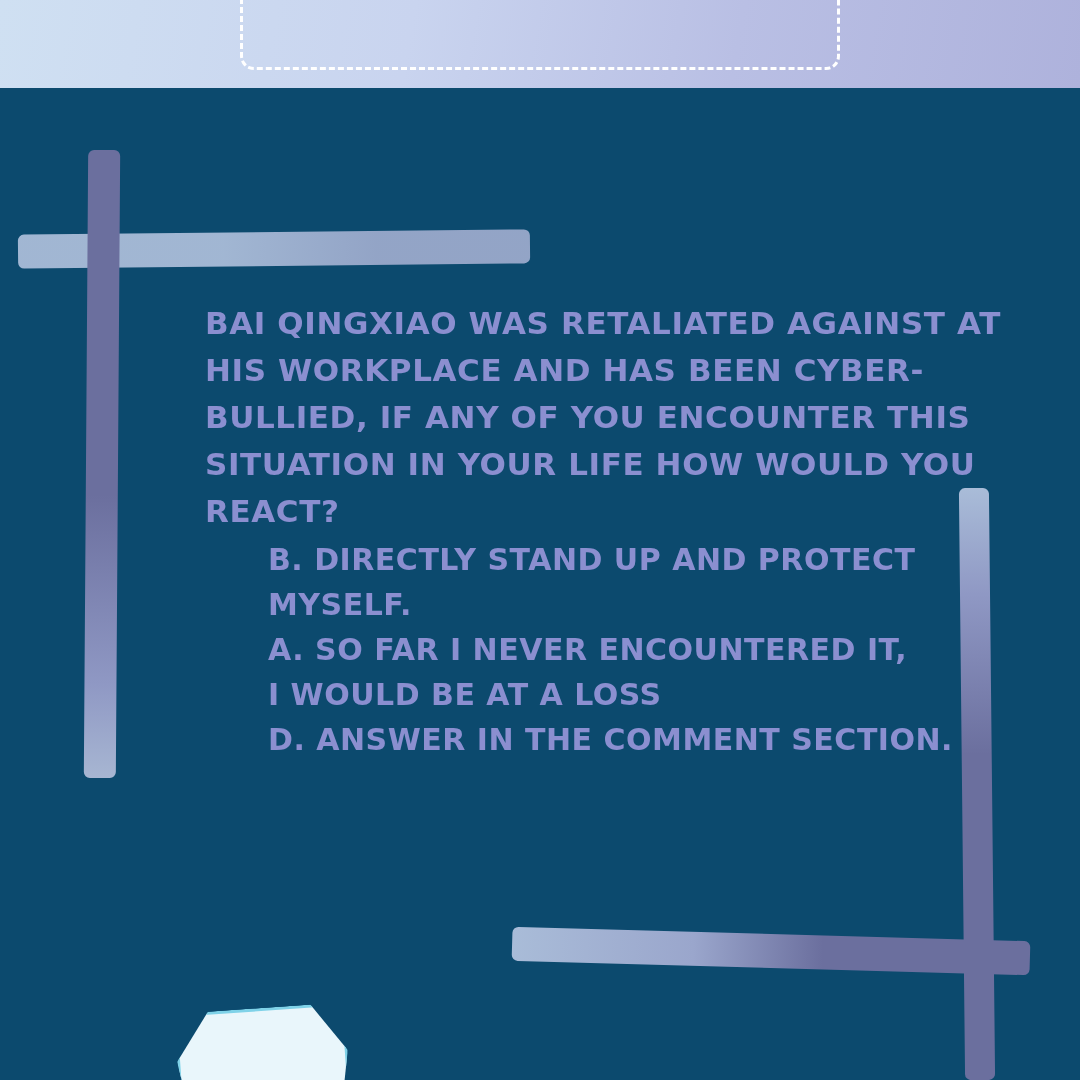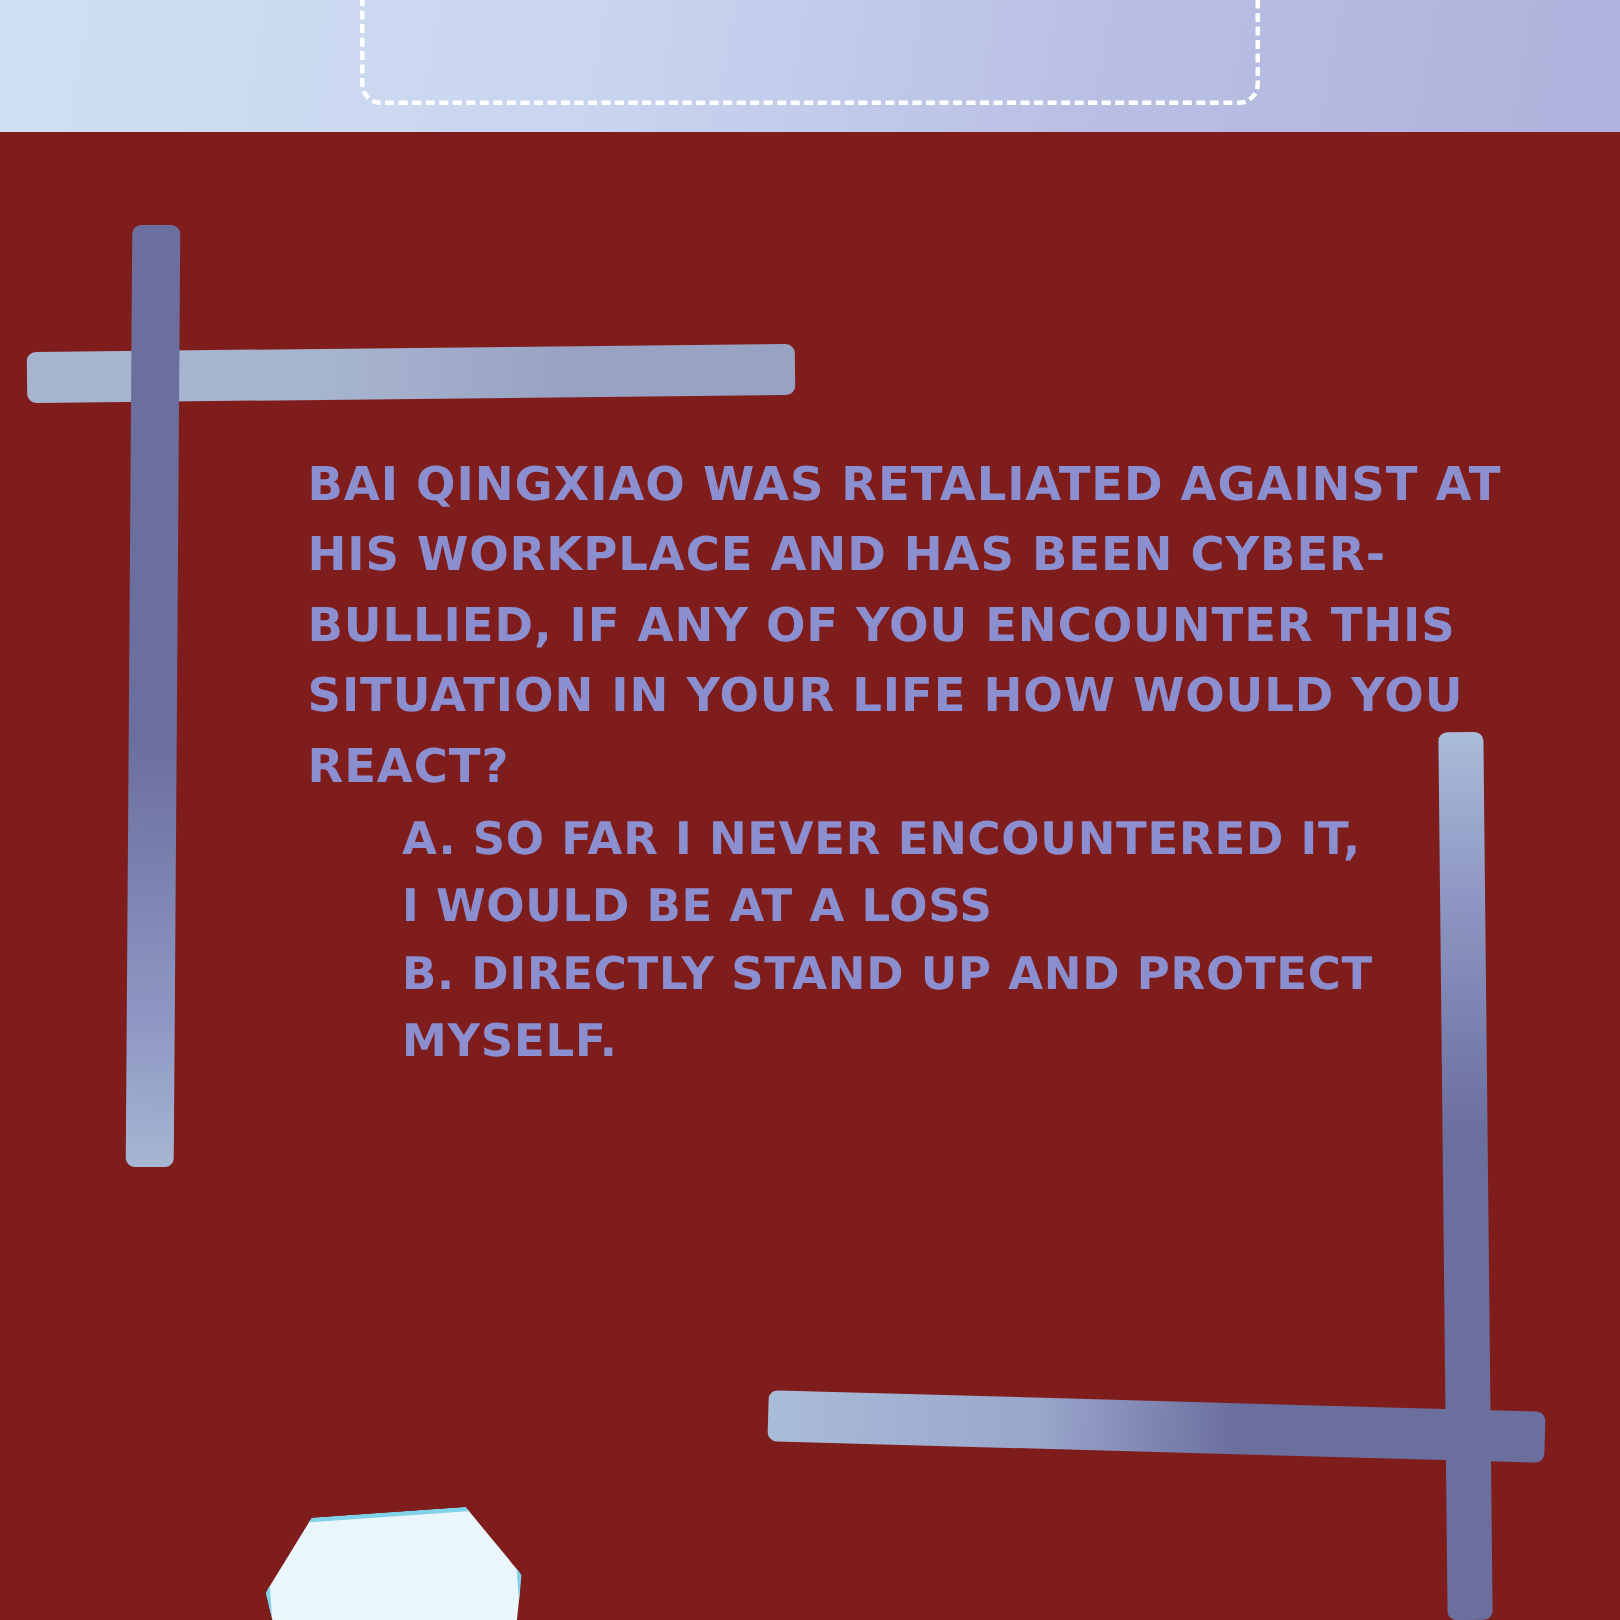--- a/index.html
+++ b/index.html
@@ -13,21 +13,21 @@
     font-family: "DejaVu Sans", sans-serif;
     overflow: hidden;
     position: relative;
   }
 
   #page {
     position: relative;
     width: 1080px;
     height: 1080px;
     overflow: hidden;
-    background: #7f1d1d;
+    background: #0c4a6e;
   }
 
   
   .banner {
     position: absolute;
     left: 0;
     top: 0;
     width: 1080px;
     height: 88px;
     background: linear-gradient(100deg, #cfe0f2 0%, #c9d4ef 38%, #b9bfe4 68%, #aeb2dc 100%);
@@ -170,23 +170,24 @@
 
   <div class="stroke tl-h"></div>
   <div class="stroke tl-v"></div>
 
   <div class="stroke br-h"></div>
   <div class="stroke br-v"></div>
 
   <div class="question">BAI QINGXIAO WAS RETALIATED AGAINST AT HIS WORKPLACE AND HAS BEEN CYBER-BULLIED, IF ANY OF YOU ENCOUNTER THIS SITUATION IN YOUR LIFE HOW WOULD YOU REACT?</div>
 
   <div class="options">
+    <div class="option-line">B. DIRECTLY STAND UP AND PROTECT MYSELF.</div>
     <div class="option-line">A. SO FAR I NEVER ENCOUNTERED IT,
 I WOULD BE AT A LOSS</div>
-    <div class="option-line">B. DIRECTLY STAND UP AND PROTECT MYSELF.</div>
+    <div class="option-line">D. ANSWER IN THE COMMENT SECTION.</div>
   </div>
 
   <div class="char-wrap">
     <div class="char-hair"></div>
     <div class="char-face"></div>
     <div class="char-hat"></div>
   </div>
 
 </div>
 

